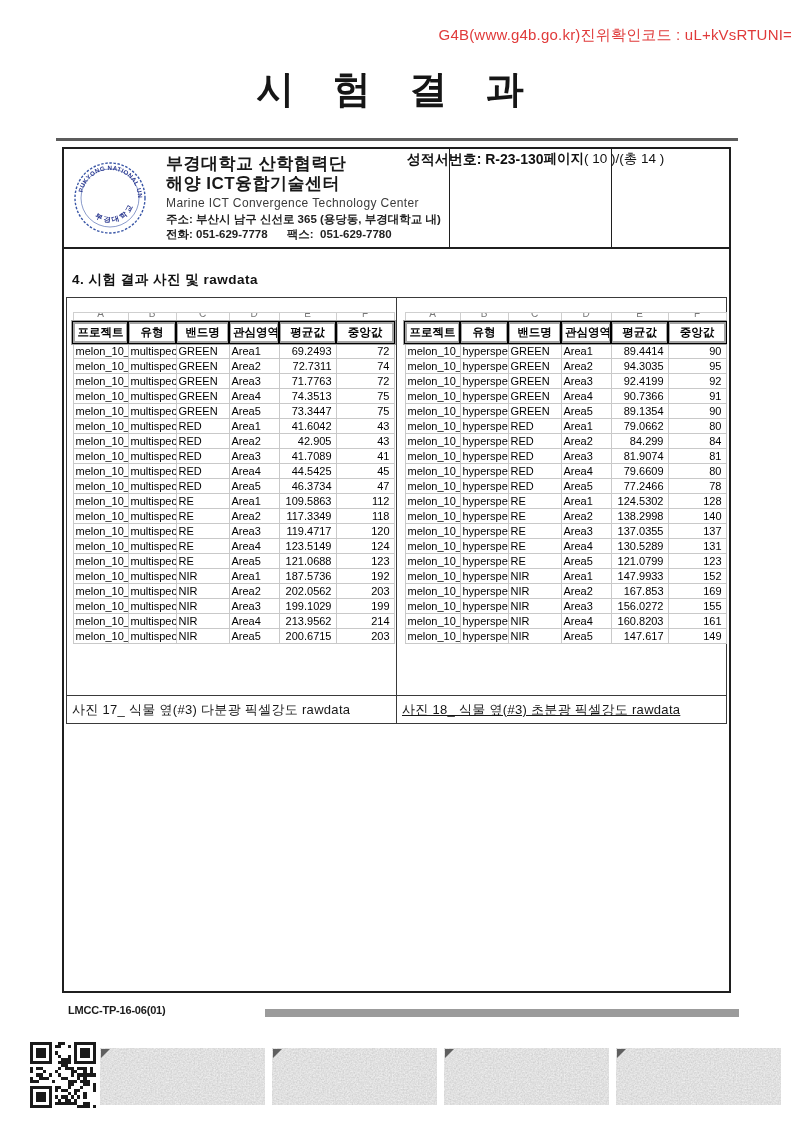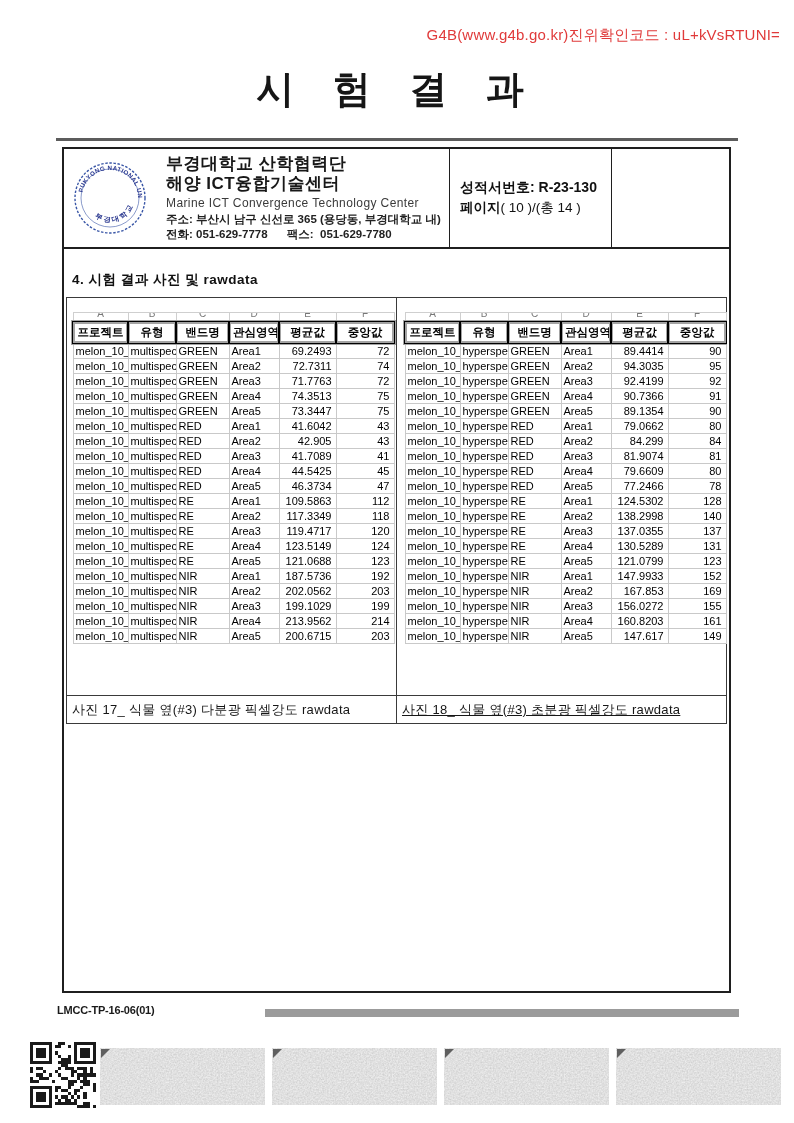--- a/index.html
+++ b/index.html
@@ -3,21 +3,21 @@
 <meta charset="utf-8">
 <style>
   * { margin:0; padding:0; box-sizing:border-box; }
   html,body { background:#e8e8e8; }
   .page {
     position:relative; width:794px; height:1123px; margin:0 auto;
     background:#ffffff; overflow:hidden;
     font-family:"Liberation Sans","DejaVu Sans",sans-serif; color:#111;
   }
   .verify {
-    position:absolute; top:26px; right:14px;
+    position:absolute; top:26px; right:2px;
     color:#e03a3a; font-size:15px; font-weight:500; letter-spacing:0.2px;
   }
   .title {
     position:absolute; top:64px; left:0; width:100%;
     text-align:center; font-size:38px; font-weight:bold; letter-spacing:14px;
     color:#161616;
   }
   .title-rule {
     position:absolute; top:138px; left:56px; width:682px; height:3px;
     background:#5c5c5c;
@@ -32,21 +32,21 @@
     width:386px; border-right:1px solid #1f1f1f;
     display:flex; align-items:center; padding-left:10px;
   }
   .org-logo { width:72px; height:72px; flex:0 0 72px; margin-right:8px; }
   .org-lines { line-height:1.18;margin-left:12px; }
   .org-kr { font-size:17px; font-weight:bold; color:#181818; letter-spacing:0.5px; }
   .org-en { font-size:12px; color:#3a3a3a; letter-spacing:0.4px; margin-top:2px; }
   .org-addr, .org-tel { font-size:11.5px; font-weight:bold; color:#222; margin-top:2px; white-space:pre; }
   .org-mid {
     width:162px; border-right:1px solid #1f1f1f;
-    display:flex; flex-direction:column; justify-content:center; padding-left:10px;
+    display:flex; flex-direction:row; justify-content:center; padding-left:10px;
     line-height:1.5;
   }
   .report-no { font-size:14px; font-weight:bold; white-space:nowrap; }
   .page-line { font-size:13.5px; white-space:nowrap; }
   .page-line b { font-size:13.5px; }
   .org-right { flex:1; }
   
   .section-heading {
     margin:22px 0 3px 8px; font-size:13.5px; font-weight:bold; color:#111;
     letter-spacing:0.5px;
@@ -78,21 +78,21 @@
     border:4px solid #a3a3a3; outline:0.5px solid #000;
     height:21px; font-size:11.5px; font-weight:bold; color:#000;
     text-align:center; padding:0 2px; white-space:nowrap; overflow:hidden;
   }
   table.sheet td {
     border:1px solid #c9c9c9; height:15px; font-size:11px; color:#000;
     padding:0 2px; white-space:nowrap; overflow:hidden; text-align:left;
   }
   table.sheet td.num { text-align:right; padding-right:4px; }
   
-  .doc-code { position:absolute; top:1004px; left:57px; font-size:11px; font-weight:bold; color:#1a1a1a; letter-spacing:-0.2px; }
+  .doc-code { position:absolute; top:1004px; left:68px; font-size:11px; font-weight:bold; color:#1a1a1a; letter-spacing:-0.2px; }
   .gray-bar { position:absolute; top:1009px; left:265px; width:474px; height:8px; background:#9b9b9b; }
   .qr { position:absolute; top:1037px; left:30px; width:66px; height:76px; }
   .noise-wrap { position:absolute; top:1048px; height:57px; width:165px; }
   .noise-wrap svg { width:100%; height:100%; display:block; }
   .noise-wrap .tri {
     position:absolute; top:1px; left:1px; width:0; height:0;
     border-top:9px solid #5f5f5f; border-right:9px solid transparent;
   }
   .nw1{left:100px} .nw2{left:272px} .nw3{left:444px} .nw4{left:616px}
   .defs-hidden { position:absolute; width:0; height:0; overflow:hidden; }

